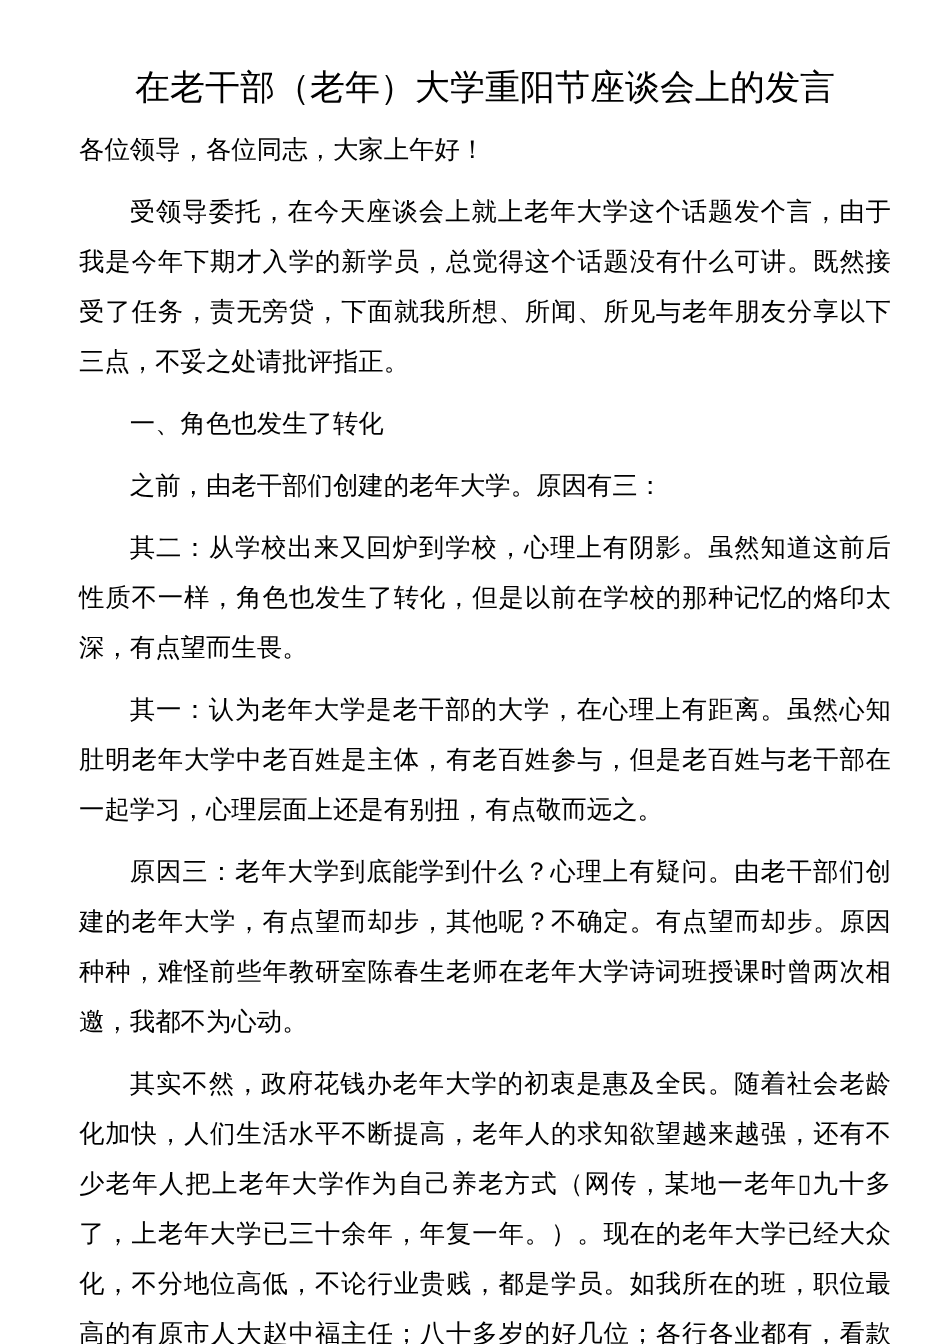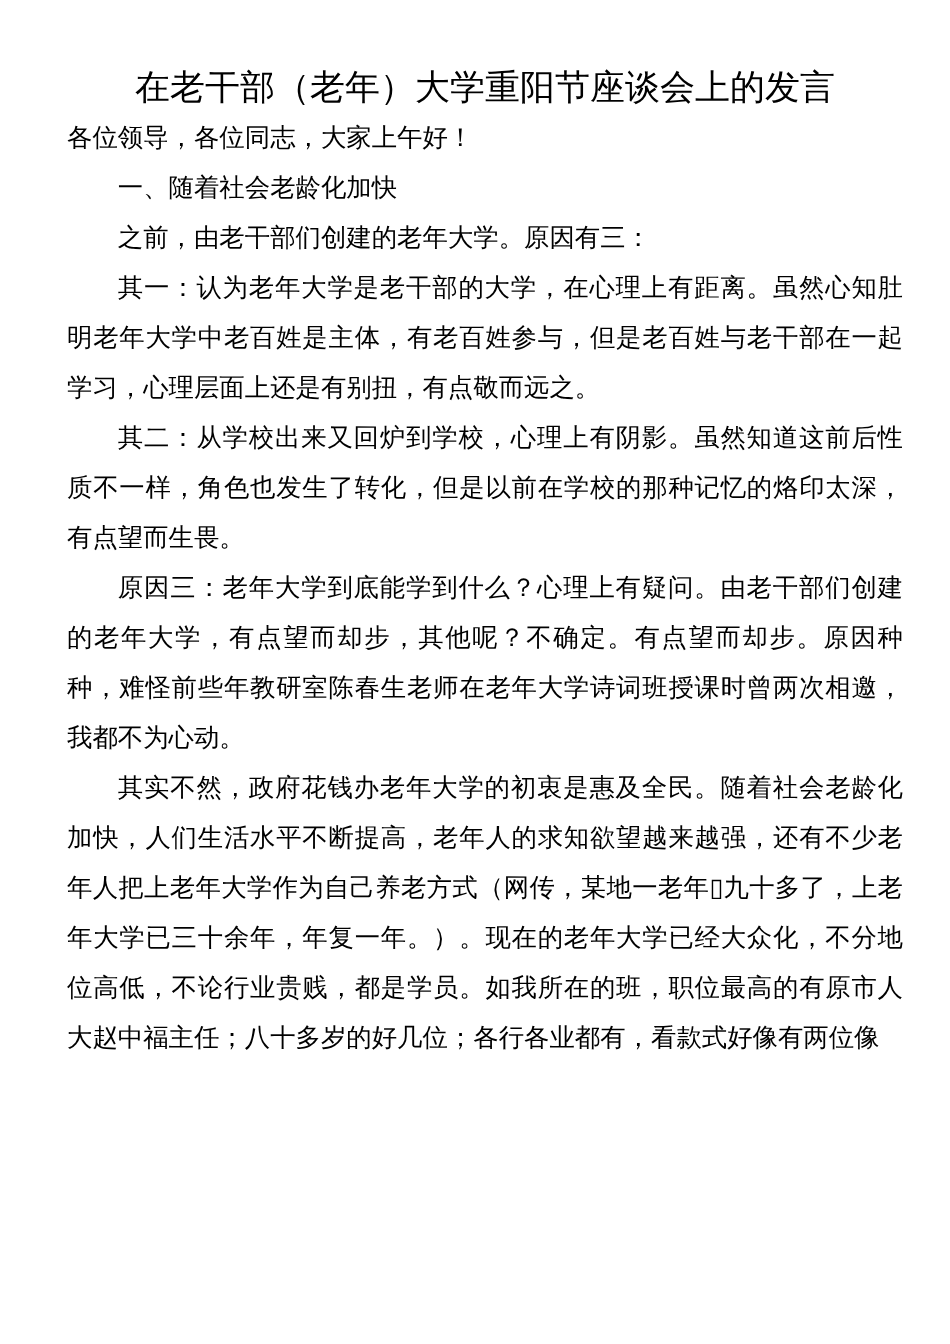--- a/index.html
+++ b/index.html
@@ -27,35 +27,36 @@
     height: 50px;
     text-align: center;
     letter-spacing: 0px;
     white-space: nowrap;
     margin: 0;
     font-weight: normal;
   }
   .para {
     font-size: 25.4px;
     line-height: 50px;
-    margin: 0;
+    margin: 12px;
     text-align: justify;
     text-align-last: left;
     word-break: break-all;
     white-space: normal;
   }
   .indent {
     text-indent: 2em;
   }
 </style>
 </head>
 <body>
 
 <div class="page">
   <h1 class="title">在老干部（老年）大学重阳节座谈会上的发言</h1>
   <p class="para">各位领导，各位同志，大家上午好！</p>
-  <p class="para indent">一、随着社会老龄化加快</p>
+  <p class="para indent">受领导委托，在今天座谈会上就上老年大学这个话题发个言，由于我是今年下期才入学的新学员，总觉得这个话题没有什么可讲。既然接受了任务，责无旁贷，下面就我所想、所闻、所见与老年朋友分享以下三点，不妥之处请批评指正。</p>
+  <p class="para indent">一、角色也发生了转化</p>
   <p class="para indent">之前，由老干部们创建的老年大学。原因有三：</p>
+  <p class="para indent">其二：从学校出来又回炉到学校，心理上有阴影。虽然知道这前后性质不一样，角色也发生了转化，但是以前在学校的那种记忆的烙印太深，有点望而生畏。</p>
   <p class="para indent">其一：认为老年大学是老干部的大学，在心理上有距离。虽然心知肚明老年大学中老百姓是主体，有老百姓参与，但是老百姓与老干部在一起学习，心理层面上还是有别扭，有点敬而远之。</p>
-  <p class="para indent">其二：从学校出来又回炉到学校，心理上有阴影。虽然知道这前后性质不一样，角色也发生了转化，但是以前在学校的那种记忆的烙印太深，有点望而生畏。</p>
   <p class="para indent">原因三：老年大学到底能学到什么？心理上有疑问。由老干部们创建的老年大学，有点望而却步，其他呢？不确定。有点望而却步。原因种种，难怪前些年教研室陈春生老师在老年大学诗词班授课时曾两次相邀，我都不为心动。</p>
   <p class="para indent">其实不然，政府花钱办老年大学的初衷是惠及全民。随着社会老龄化加快，人们生活水平不断提高，老年人的求知欲望越来越强，还有不少老年人把上老年大学作为自己养老方式（网传，某地一老年▯九十多了，上老年大学已三十余年，年复一年。）。现在的老年大学已经大众化，不分地位高低，不论行业贵贱，都是学员。如我所在的班，职位最高的有原市人大赵中福主任；八十多岁的好几位；各行各业都有，看款式好像有两位像</p>
 </div>
 
 </body></html>

